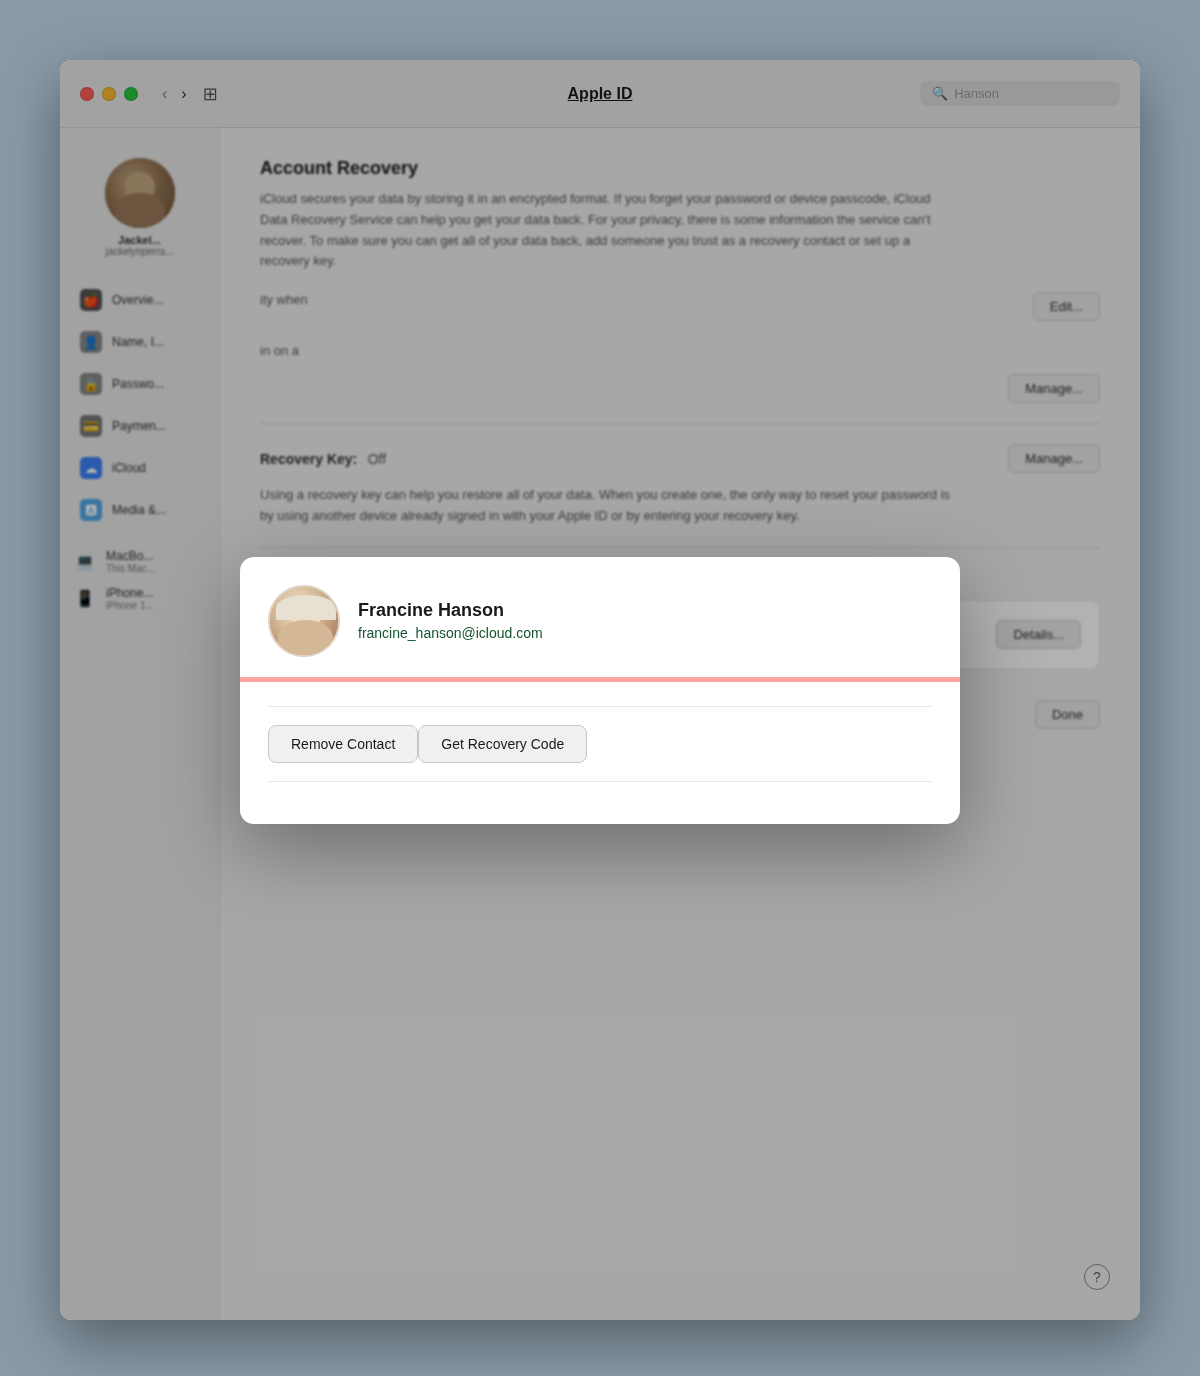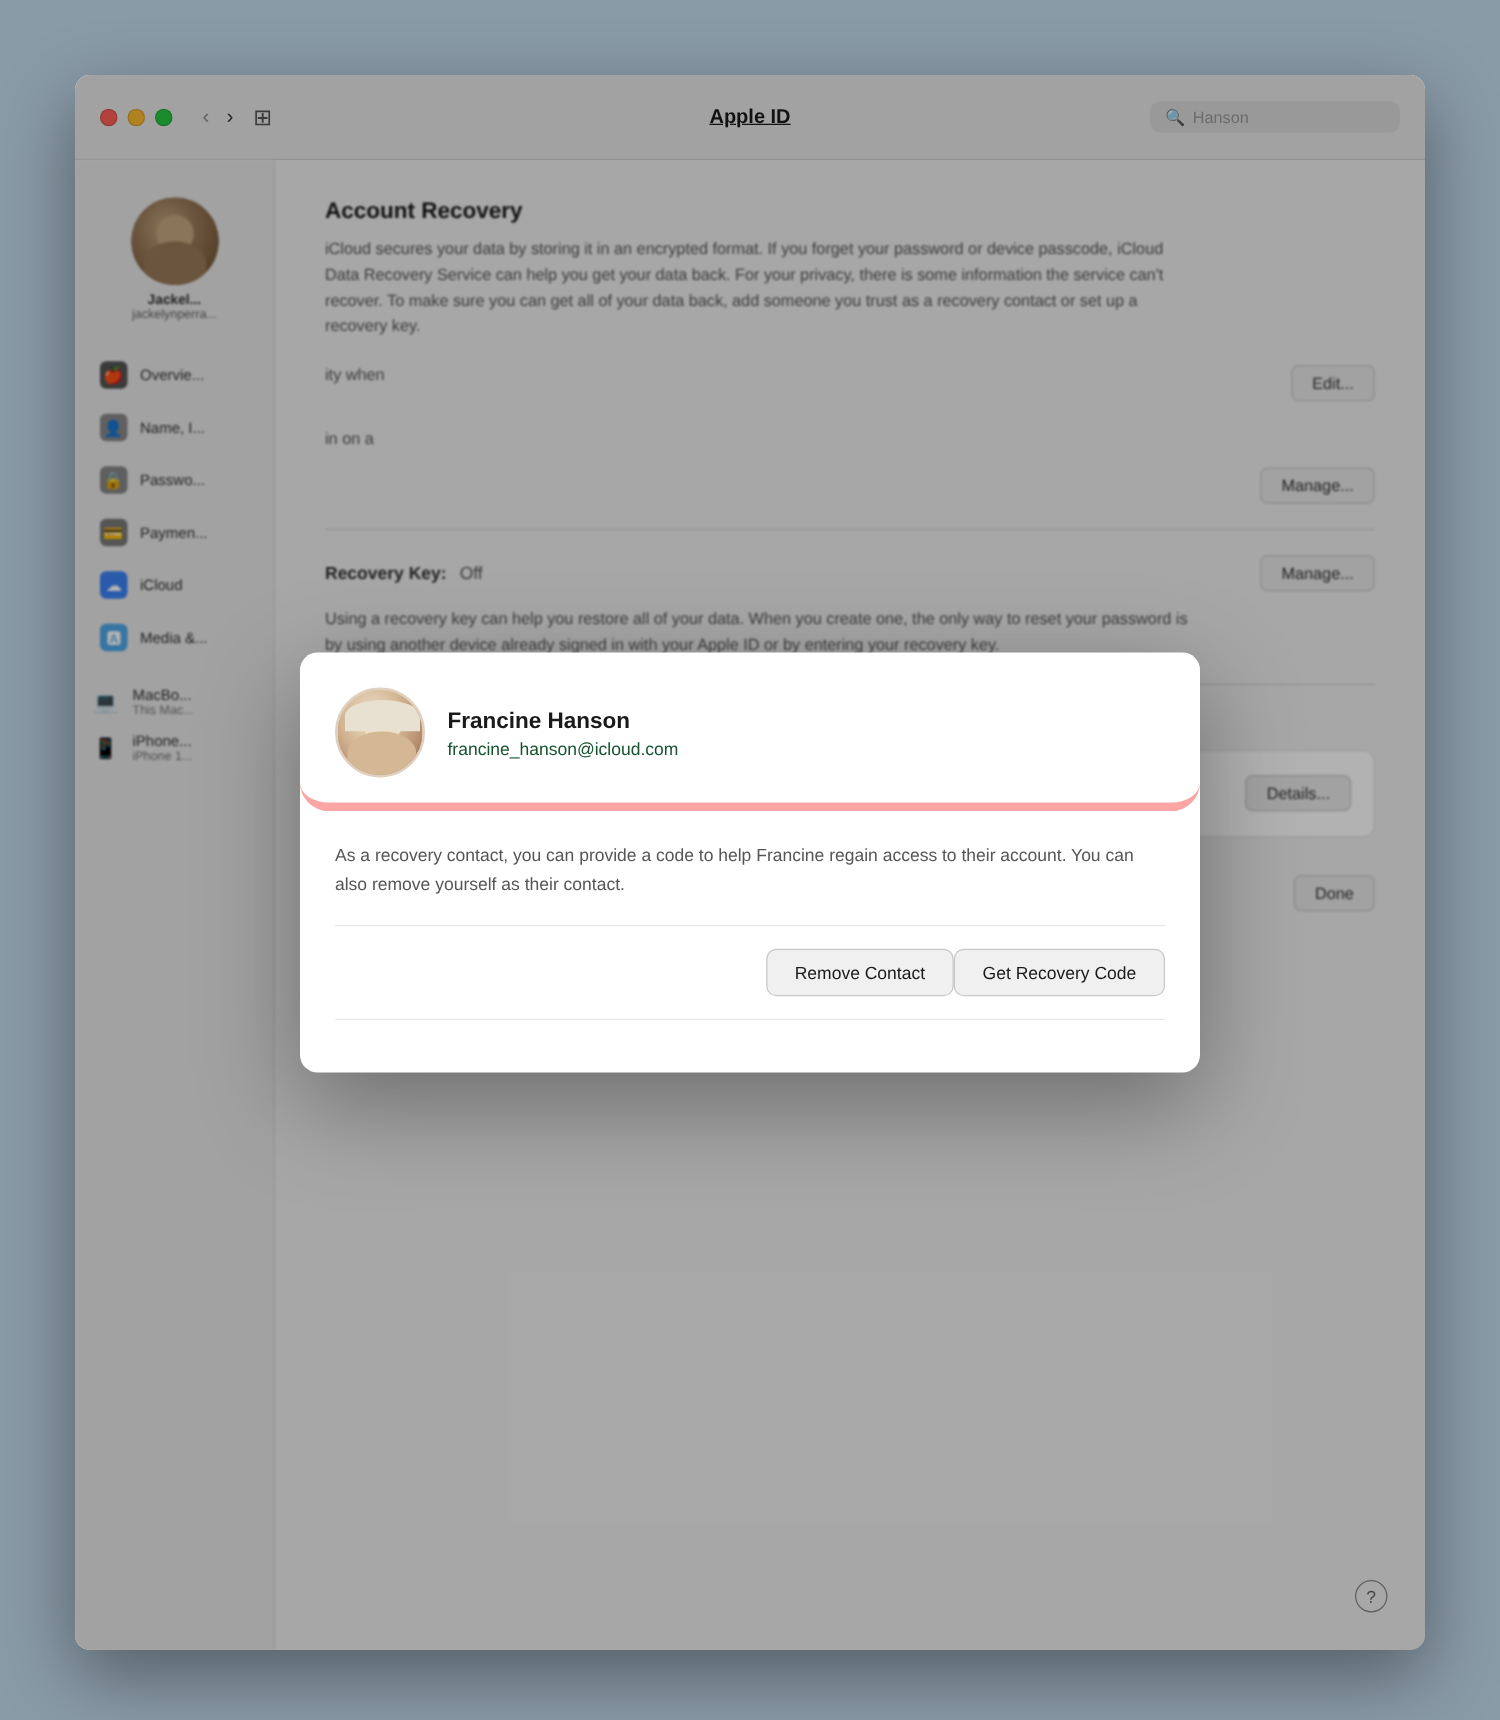--- a/index.html
+++ b/index.html
@@ -426,22 +426,21 @@
       border-radius: 14px;
       width: 720px;
       box-shadow: 0 25px 80px rgba(0,0,0,0.35);
       overflow: hidden;
     }
 
     .modal-header {
       display: flex;
       align-items: center;
       padding: 28px 28px 20px;
-      border-bottom: 7px solid #fca5a5;
-      border-radius: 23px;
+      border-bottom: 5px solid #fca5a5;
     }
 
     .modal-avatar {
       width: 72px;
       height: 72px;
       border-radius: 50%;
       background: radial-gradient(ellipse at 40% 30%, #f0e0c8 0%, #d4b896 40%, #b89070 70%, #8a6040 100%);
       overflow: hidden;
       position: relative;
       flex-shrink: 0;
@@ -517,21 +516,21 @@
 
     .modal-separator {
       height: 1px;
       background: #e8e8e8;
       margin: 0 0 18px;
     }
 
     .modal-actions {
       display: flex;
       align-items: center;
-      justify-content: flex-end;
+      justify-content: flex-start;
       margin-bottom: 18px;
     }
 
     .btn-modal-action {
       background: #f0f0f0;
       border: 1px solid #c8c8c8;
       border-radius: 8px;
       padding: 10px 22px;
       font-size: 14px;
       font-weight: 500;
@@ -709,21 +708,20 @@
         <div class="modal-avatar">
           <div class="modal-avatar-hair"></div>
         </div>
         <div class="modal-contact-info">
           <div class="modal-contact-name">Francine Hanson</div>
           <div class="modal-contact-email">francine_hanson@icloud.com</div>
         </div>
       </div>
 
       <div class="modal-body">
-        <div class="modal-description">As a recovery contact, you can provide a code to help Francine regain access to their account. You can also remove yourself as their contact.</div>
 
         <div class="modal-separator"></div>
 
         <div class="modal-actions">
           <button class="btn-modal-action">Remove Contact</button>
           <button class="btn-modal-action">Get Recovery Code</button>
         </div>
 
         <div class="modal-separator"></div>
 

